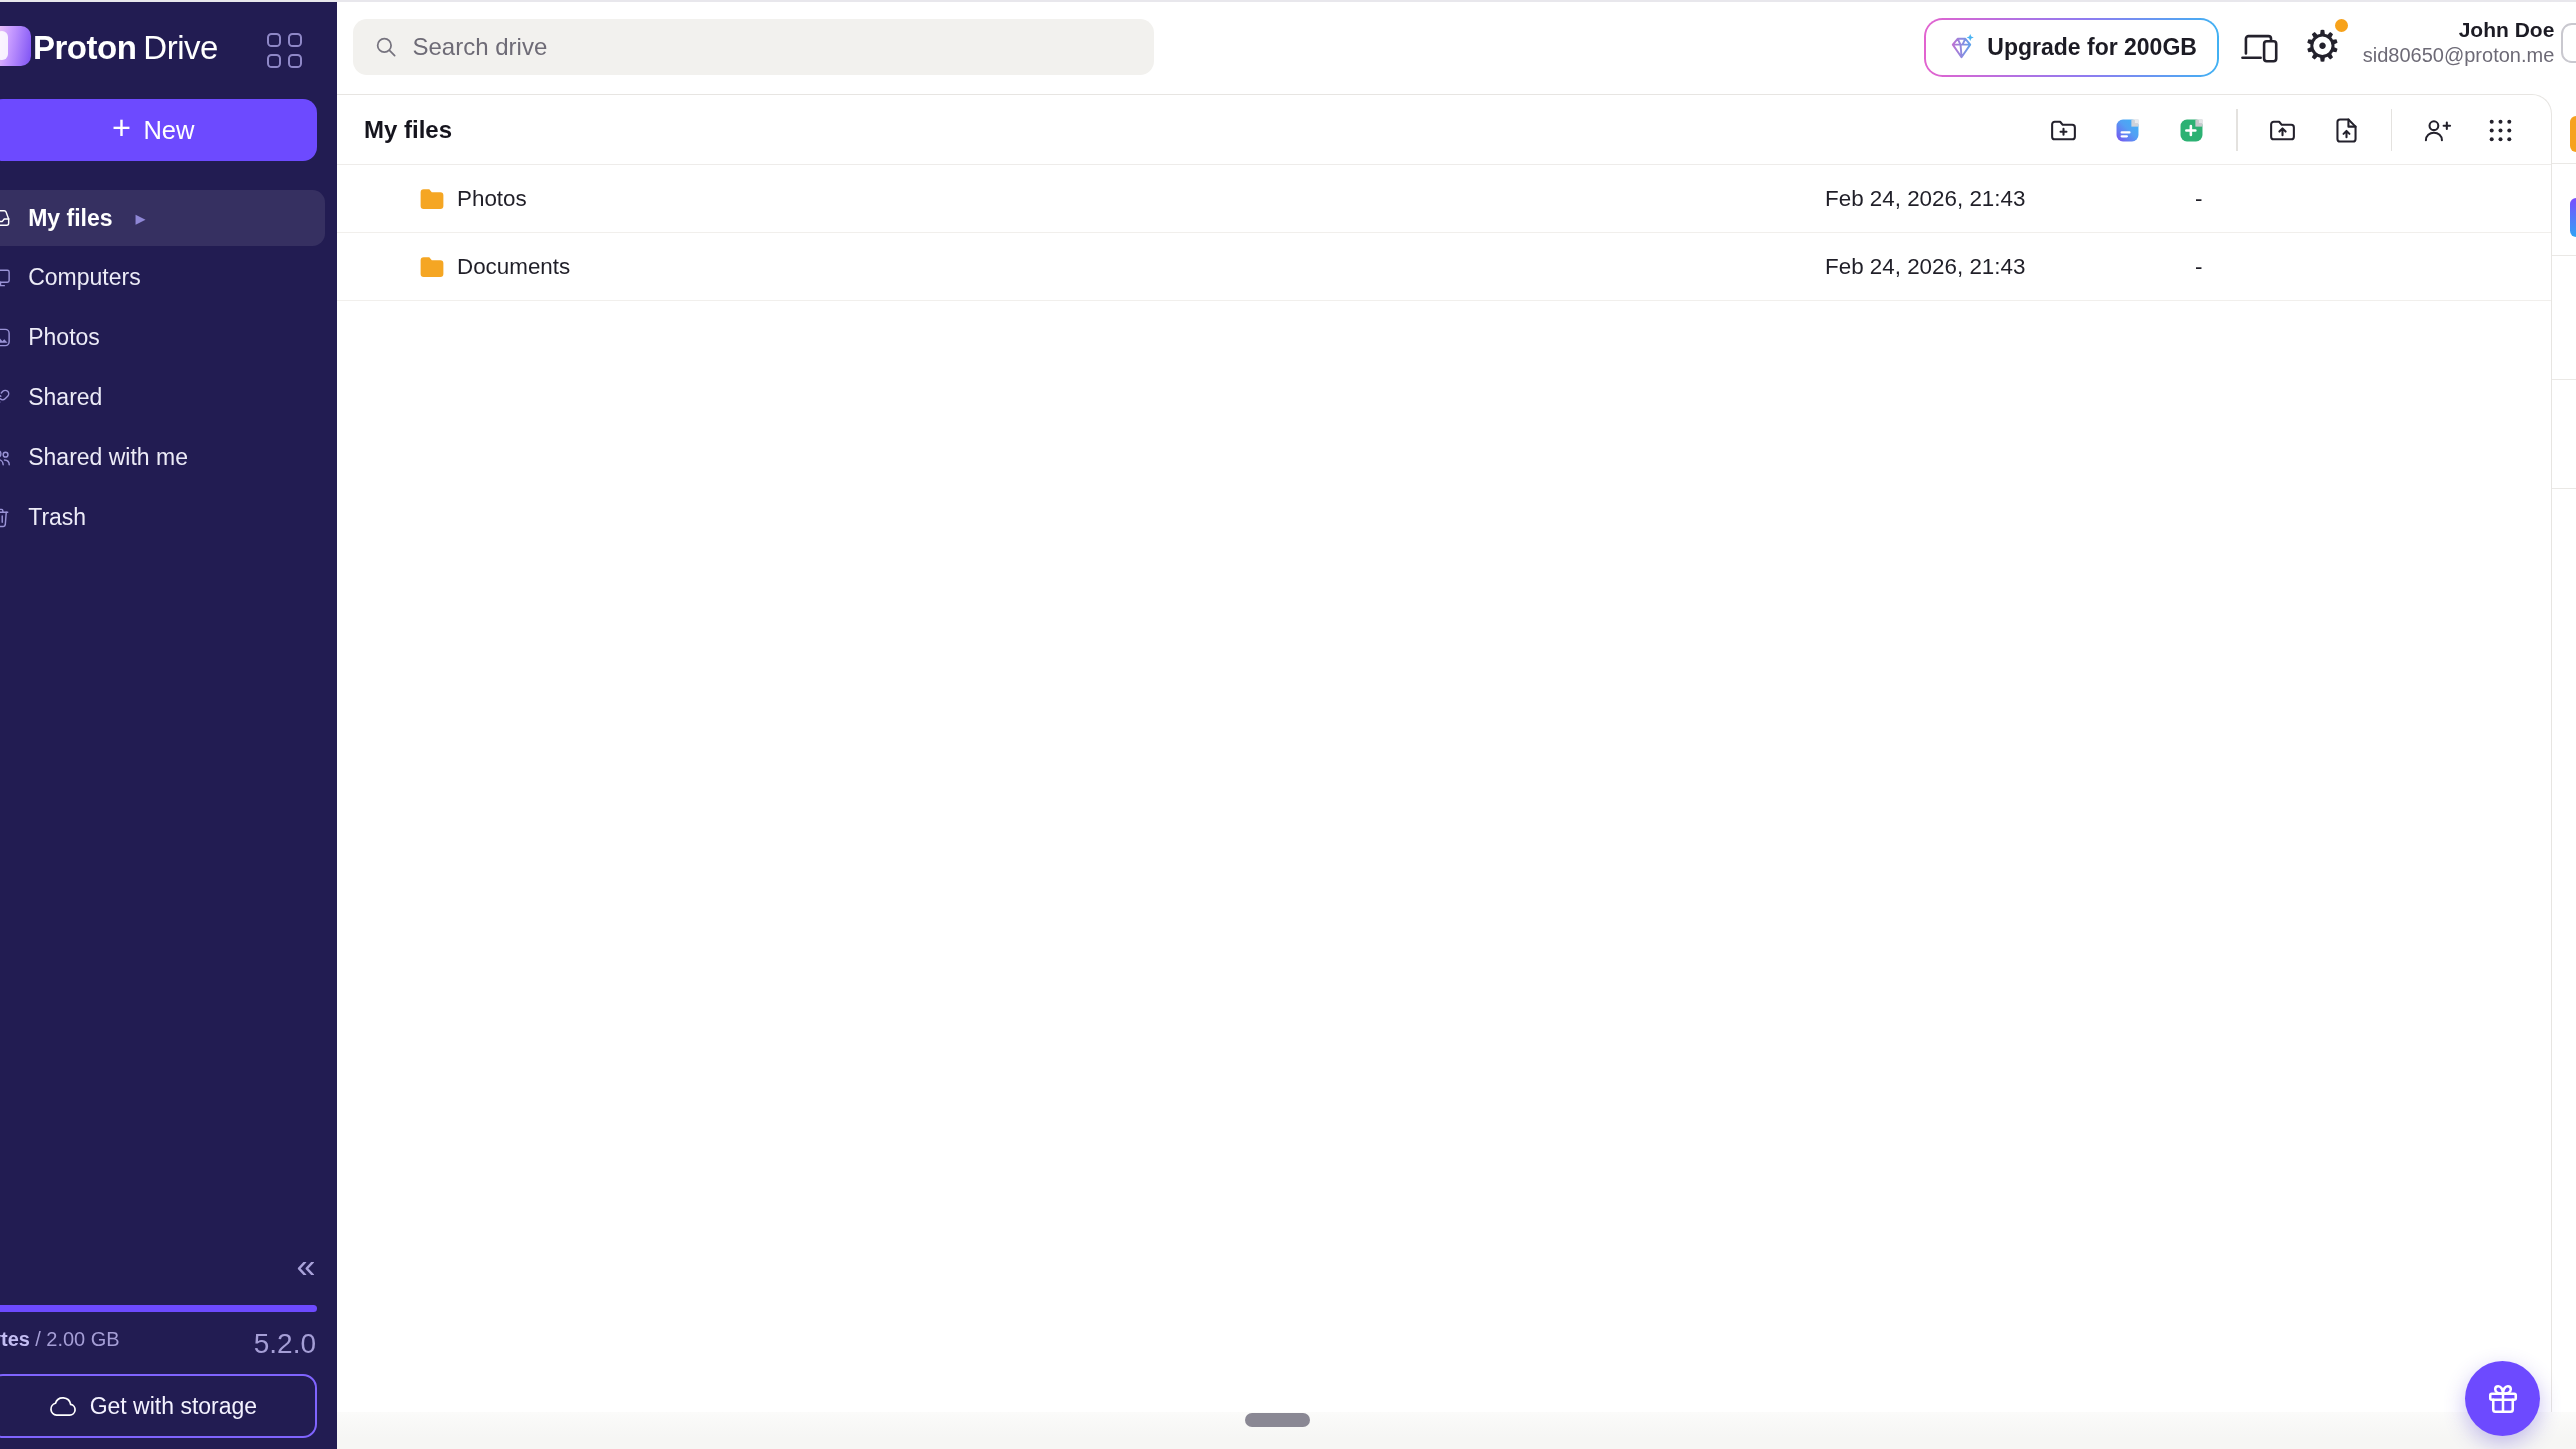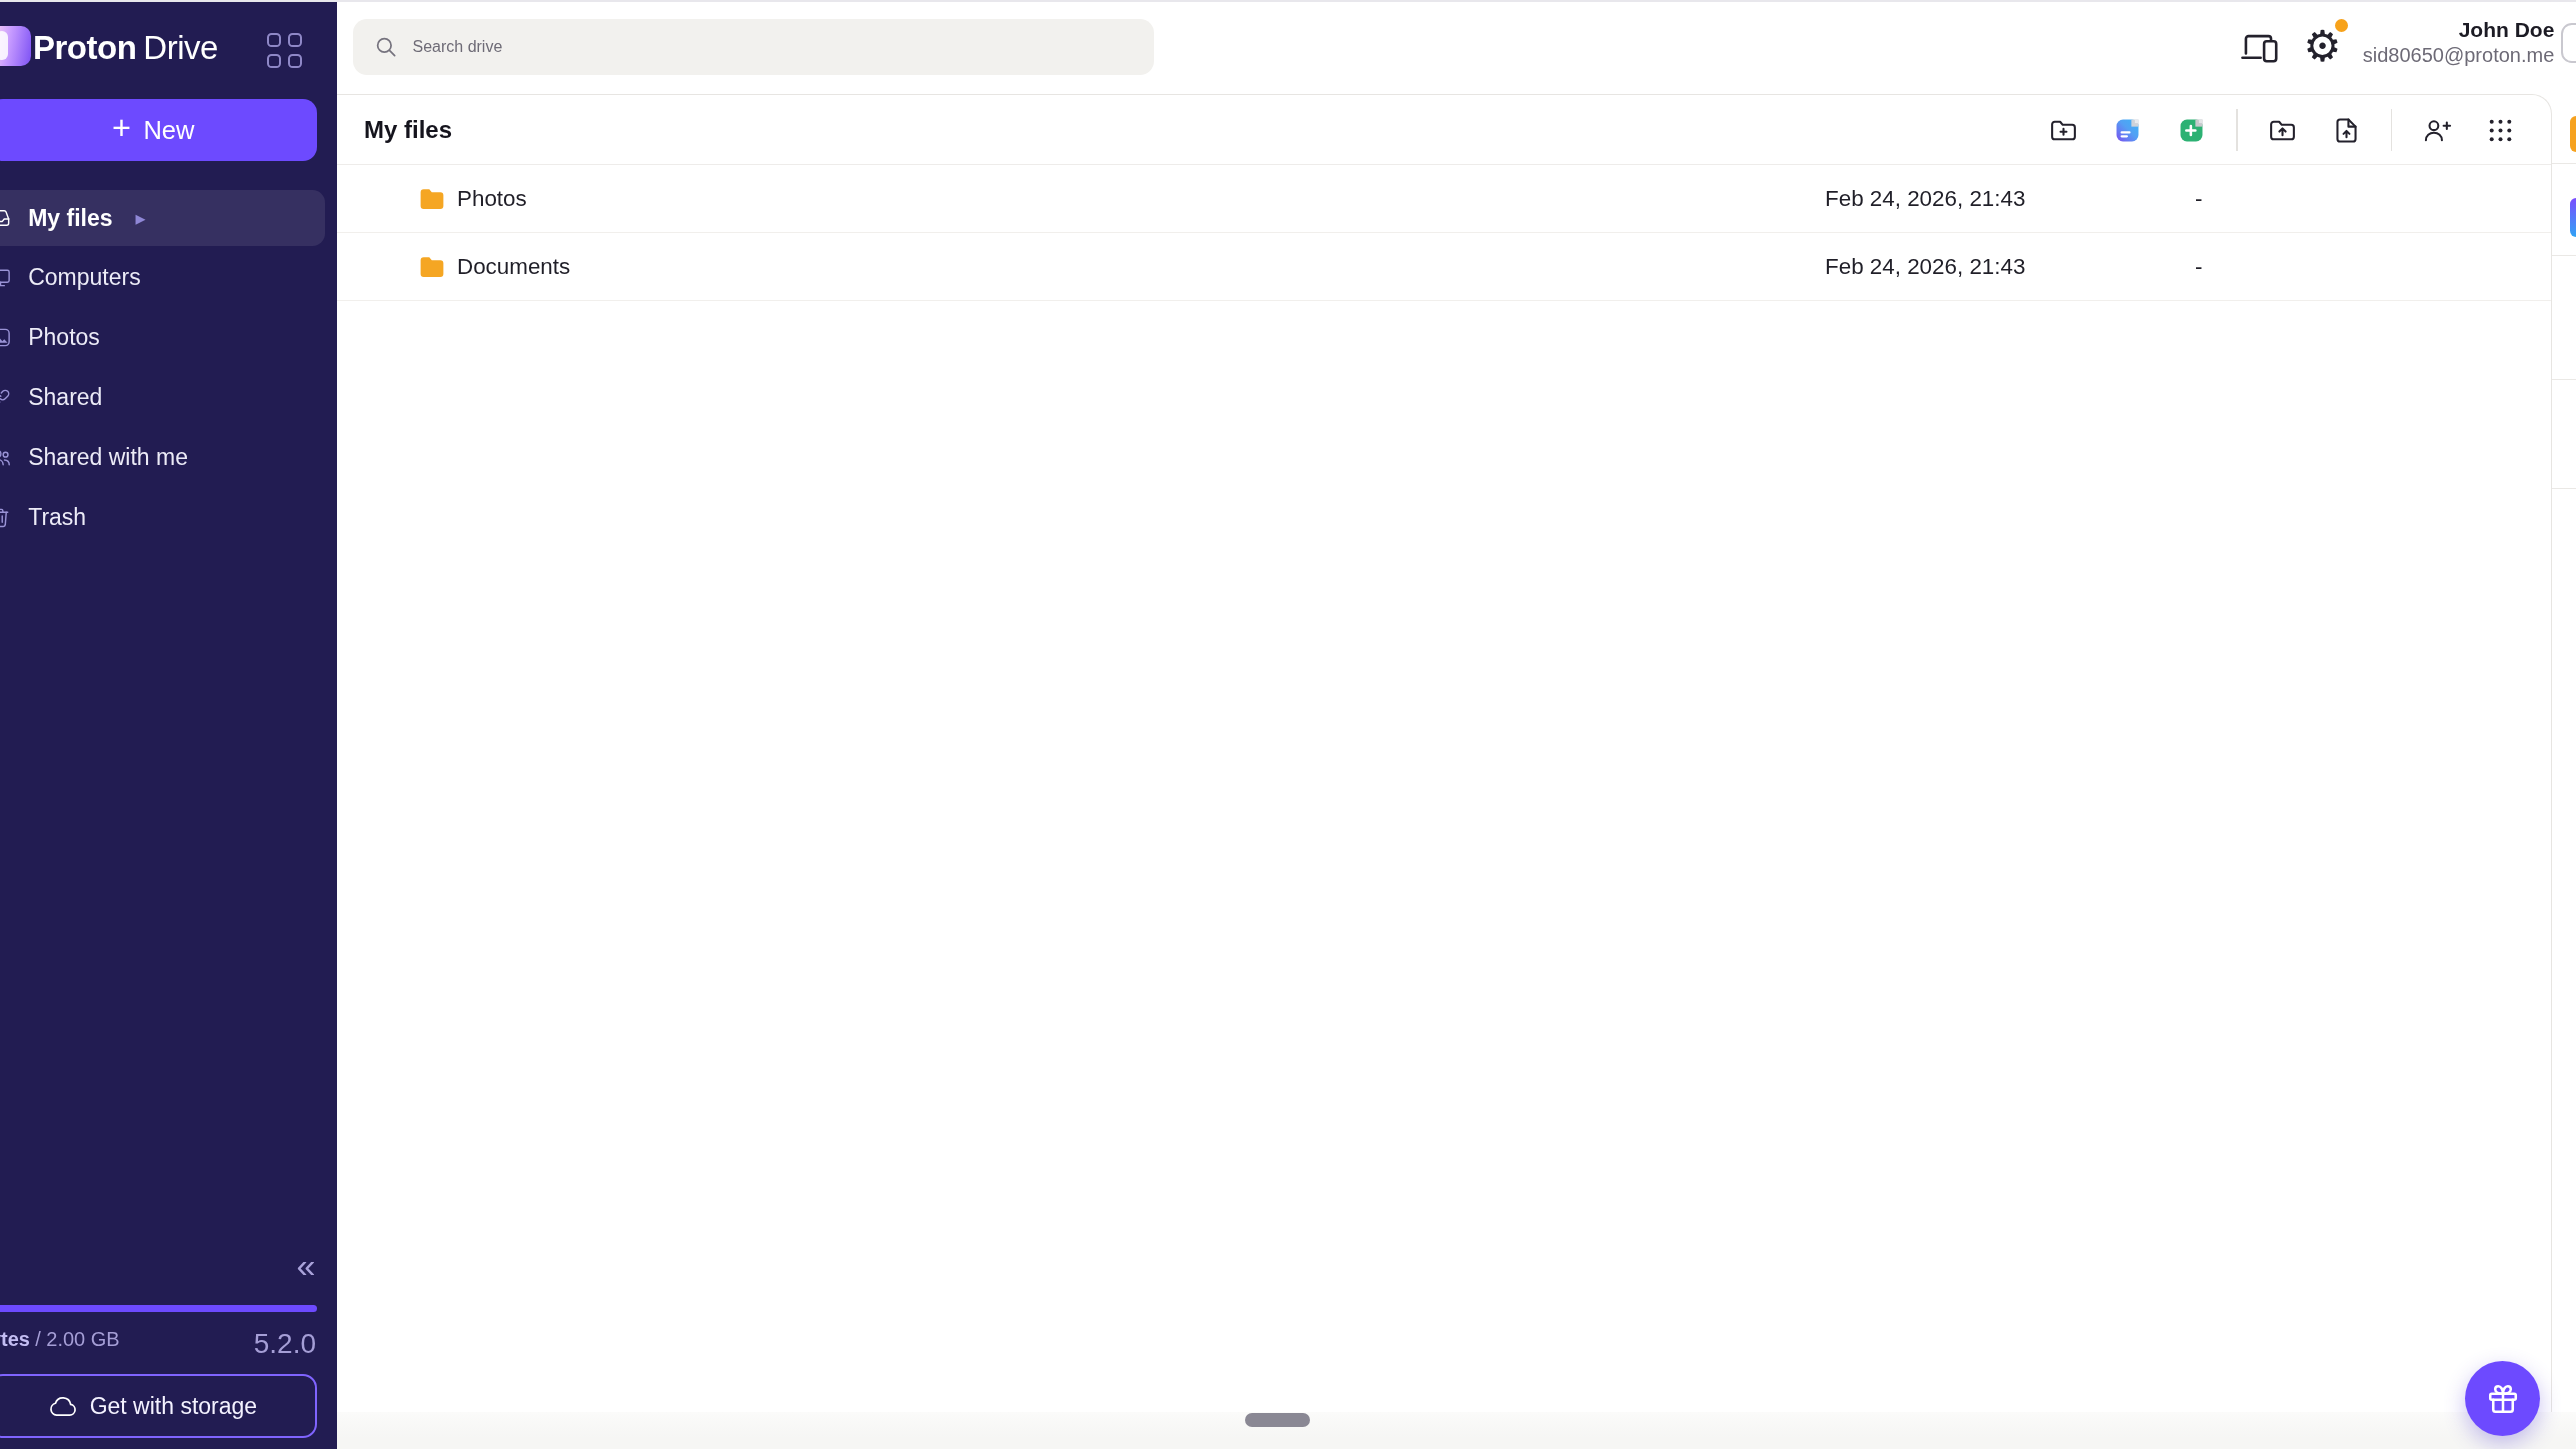--- a/index.html
+++ b/index.html
@@ -43,21 +43,21 @@
   .storage-text .used { font-weight:700; color:#c3bdf2; }
   .storage-text .sep { margin:0 5.4px; }
   .version { position:absolute; right:21px; top:1328px; font-size:28px; color:#a59ed6; }
   .get-storage { position:absolute; left:-10.8px; top:1374px; width:328px; height:64px; border-radius:14px; border:2.3px solid #8064ff;
     background:transparent; color:#f4f2ff; font-size:23px; display:flex; align-items:center; justify-content:center; gap:12.4px; cursor:pointer; font-family:inherit; }
 
   
   .topbar { position:absolute; left:337px; top:0; right:0; height:94px; background:#fff; z-index:6; }
   .search { position:absolute; left:15.5px; top:18.6px; width:801px; height:56px; border-radius:14px; background:#f2f1ee;
     display:flex; align-items:center; padding-left:20px; gap:14px; }
-  .search input { border:none; background:transparent; outline:none; font-size:16px; color:#be185d; width:666px; font-family:inherit; }
+  .search input { border:none; background:transparent; outline:none; font-size:24px; color:#be185d; width:666px; font-family:inherit; }
   .search input::placeholder { color:#6e6b76; }
 
   .upgrade { position:absolute; left:1587px; top:18px; height:59px; border-radius:18.6px; padding:2.3px;
     background:linear-gradient(90deg,#e263cf 0%, #8f7bf0 55%, #41b1f3 100%); cursor:pointer; border:none; }
   .upgrade-inner { height:100%; border-radius:16.3px; background:#fff; display:flex; align-items:center; gap:10px; padding:0 20px; }
   .upgrade-label { font-size:23px; font-weight:600; color:#1c1b24; white-space:nowrap; }
 
   .icon-btn { position:absolute; background:none; border:none; cursor:pointer; }
   .devices-btn { left:1900px; top:26px; width:48px; height:43px; }
   .gear-btn { left:1960px; top:20px; width:51px; height:53px; font-size:43px; line-height:51px; color:#23212c; text-align:center;
@@ -195,20 +195,35 @@
 
   <header class="topbar">
     <div class="search">
       <svg width="26" height="26" viewBox="0 0 24 24" fill="none" stroke="#76737e" stroke-width="1.6" stroke-linecap="round">
         <circle cx="10.5" cy="10.5" r="6.2"></circle>
           <path d="M15.2 15.2 L20 20"></path>
       </svg>
       <input type="text" placeholder="Search drive" style="">
     </div>
 
+    <button class="upgrade">
+      <span class="upgrade-inner">
+        <svg width="31" height="31" viewBox="0 0 32 32" fill="none">
+          <defs>
+            <linearGradient id="gemg" x1="0" y1="16" x2="32" y2="16" gradientUnits="userSpaceOnUse">
+              <stop stop-color="#e05fc9"></stop>
+                <stop offset="1" stop-color="#3db3f4"></stop>
+            </linearGradient>
+          </defs>
+          <path d="M7 13 L12 7 H20 L25 13 L16 26 Z M7 13 H25 M12 7 L15 13 L16 25 M20 7 L17 13" stroke="url(#gemg)" stroke-width="2" stroke-linejoin="round"></path>
+          <path d="M25 2 l1.1 2.6 2.6 1.1 -2.6 1.1 L25 9.4 23.9 6.8 21.3 5.7 23.9 4.6 Z" fill="#49b3f2"></path>
+        </svg>
+        <span class="upgrade-label">Upgrade for 200GB</span>
+      </span>
+    </button>
 
     <button class="icon-btn devices-btn">
       <svg width="45" height="39" viewBox="0 0 26 22" fill="none" stroke="#23212c" stroke-width="1.5" stroke-linecap="round" stroke-linejoin="round">
         <path d="M4 15 V6.5 A1.5 1.5 0 0 1 5.5 5 H17 A1.5 1.5 0 0 1 18.5 6.5 V7.5"></path>
         <path d="M2 17.5 H12.5"></path>
         <rect x="14.5" y="8" width="7" height="11.5" rx="1.5" fill="#fff"></rect>
       </svg>
     </button>
 
     <button class="icon-btn gear-btn">

